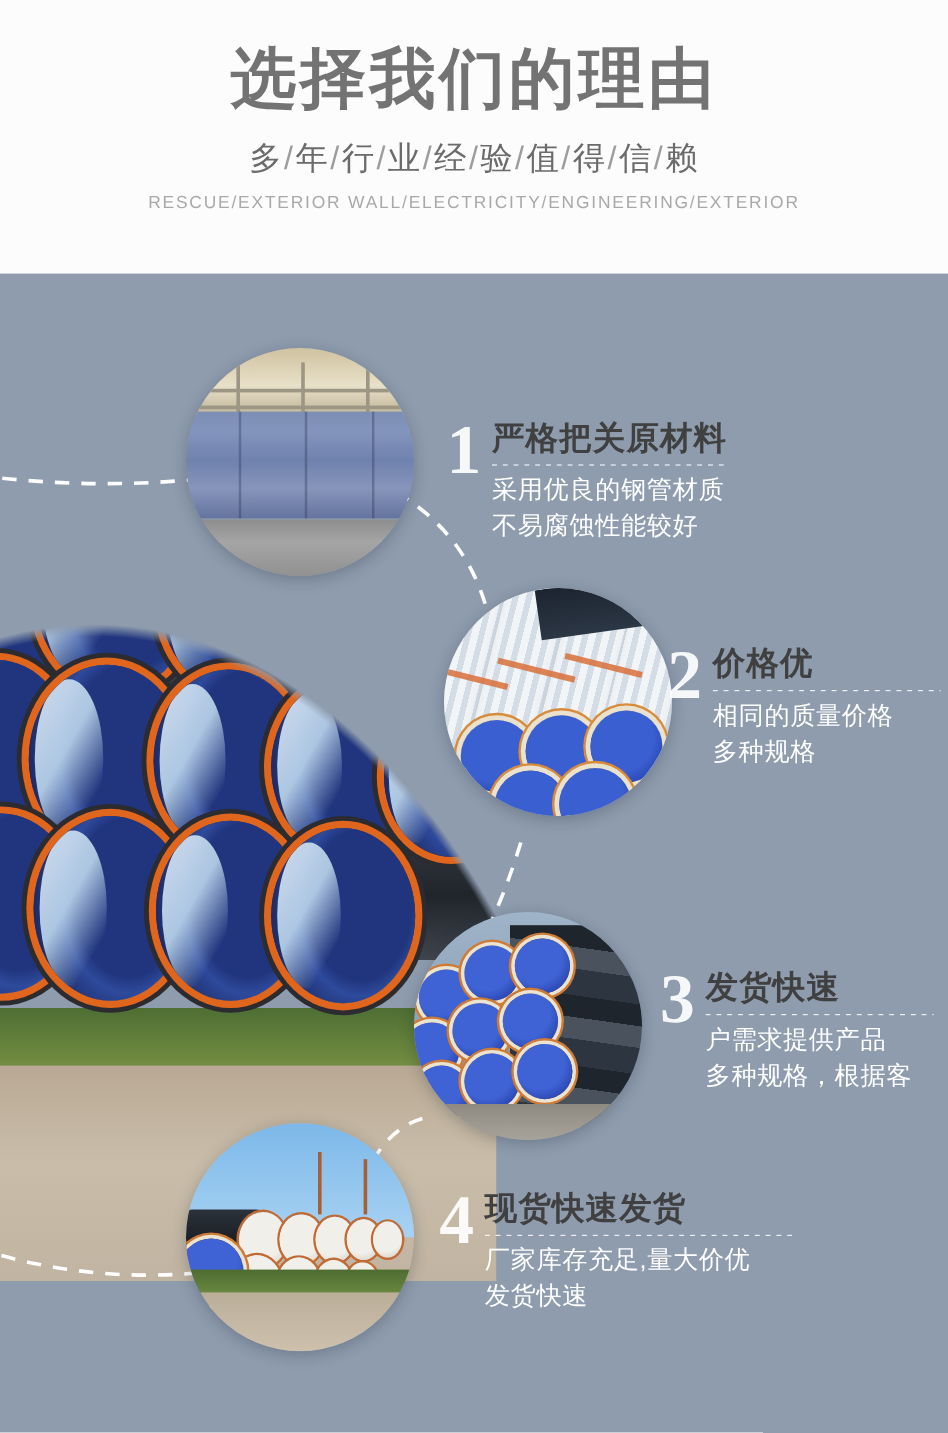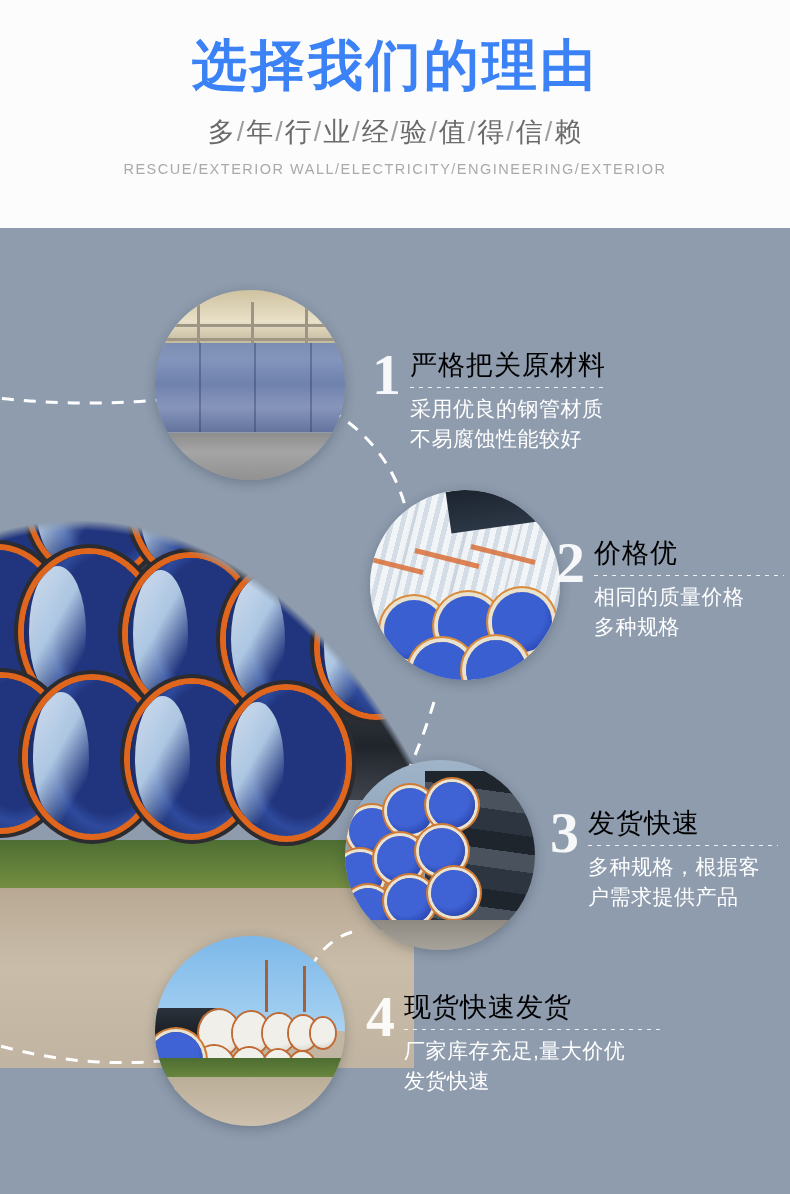--- a/index.html
+++ b/index.html
@@ -16,21 +16,21 @@
   
   .header {
     position:absolute; left:0; top:0; width:790px; height:228px;
     background:#fcfcfc;
     display:flex; flex-direction:column; align-items:center;
     justify-content:flex-start;
   }
   .header-title {
     margin-top:34px;
     font-size:55px; line-height:62px; font-weight:bold;
-    color:#3b82f6; letter-spacing:3px;
+    color:#737373; letter-spacing:3px;
     font-family:"Liberation Sans","DejaVu Sans",sans-serif;
   }
   .header-sub {
     margin-top:20px;
     font-size:27px; line-height:32px; color:#6b6b6b;
     letter-spacing:1px; font-weight:400;
   }
   .header-sub .sl { color:#9d9d9d; font-weight:300; padding:0 1px; }
   .header-en {
     margin-top:13px;
@@ -161,21 +161,21 @@
   
   .feat { position:absolute; display:flex; align-items:flex-start; }
   .feat-num {
     font-size:58px; line-height:54px; font-weight:bold;
     color:rgba(255,255,255,.92); margin-right:9px;
     font-family:"Liberation Serif","DejaVu Serif",serif;
     letter-spacing:0;
   }
   .feat-txt { padding-top:2px; }
   .feat-title {
-    font-size:27px; line-height:30px; font-weight:normal; color:#000000;
+    font-size:27px; line-height:30px; font-weight:bold; color:#404040;
     letter-spacing:1px;
   }
   .feat-rule {
     margin:7px 0 6px 0; height:1px;
     background-image:linear-gradient(to right,rgba(255,255,255,.85) 0 4px,transparent 4px 9px);
     background-size:9px 1px; background-repeat:repeat-x;
   }
   .feat-desc {
     font-size:21px; line-height:30px; color:#ffffff; font-weight:400;
     letter-spacing:.5px;
@@ -341,22 +341,22 @@
         <div class="feat-desc">相同的质量价格</div>
         <div class="feat-desc">多种规格</div>
       </div>
     </div>
 
     <div class="feat" style="left:550px;top:578px;width:245px;">
       <div class="feat-num">3</div>
       <div class="feat-txt">
         <div class="feat-title">发货快速</div>
         <div class="feat-rule" style="width:190px;"></div>
+        <div class="feat-desc">户需求提供产品</div>
         <div class="feat-desc">多种规格，根据客</div>
-        <div class="feat-desc">户需求提供产品</div>
       </div>
     </div>
 
     <div class="feat" style="left:366px;top:762px;width:300px;">
       <div class="feat-num">4</div>
       <div class="feat-txt">
         <div class="feat-title">现货快速发货</div>
         <div class="feat-rule" style="width:258px;"></div>
         <div class="feat-desc">厂家库存充足,量大价优</div>
         <div class="feat-desc">发货快速</div>

